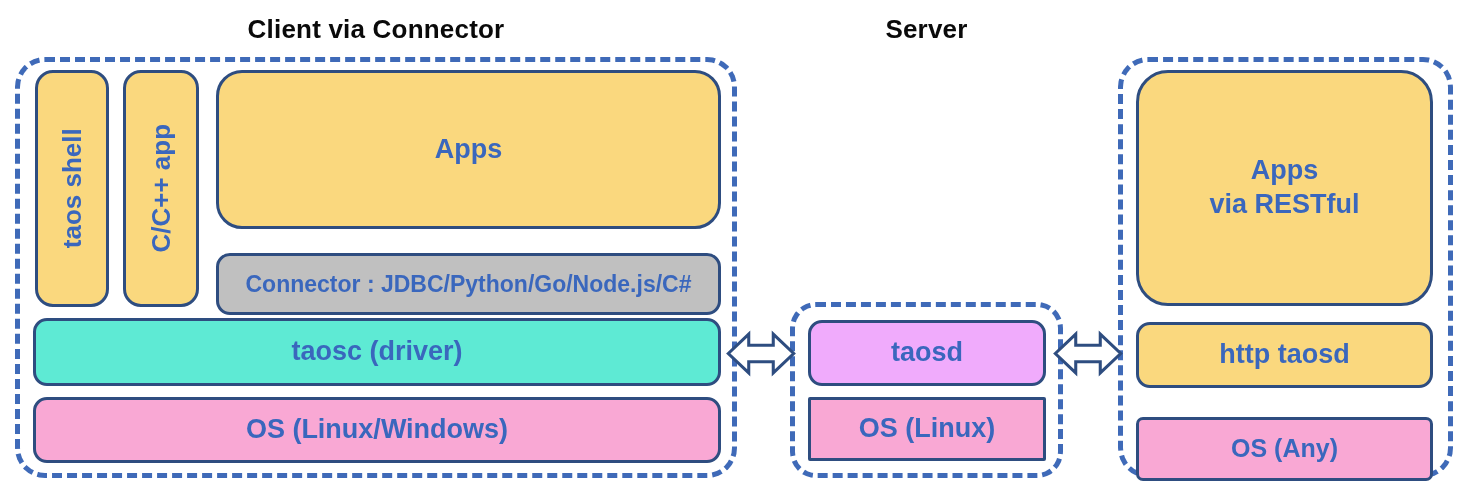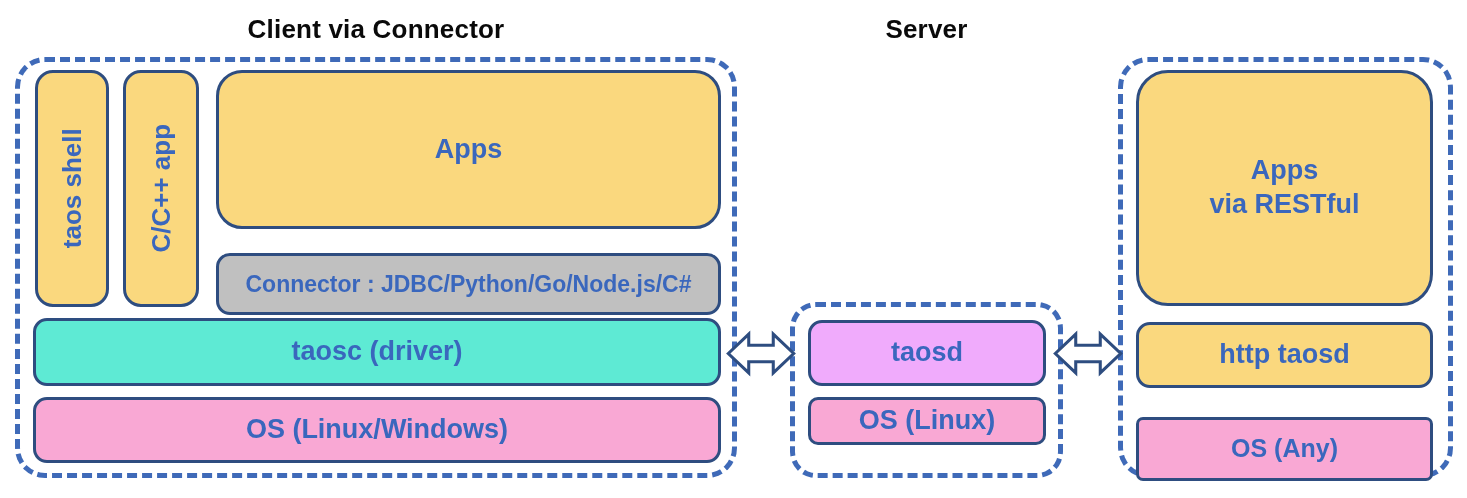--- a/index.html
+++ b/index.html
@@ -43,21 +43,21 @@
   .fill-green  { background: #f0abfc; align-items: center; }
   .fill-blue   { background: #f9a8d4; }
 
   .b-taos-shell   { left: 35px;   top: 70px;  width: 74px;  height: 237px; border-radius: 18px; font-size: 26px; }
   .b-cpp-app      { left: 123px;  top: 70px;  width: 76px;  height: 237px; border-radius: 18px; font-size: 26px; }
   .b-apps         { left: 216px;  top: 70px;  width: 505px; height: 159px; border-radius: 26px; font-size: 27px; }
   .b-connector    { left: 216px;  top: 241px; width: 505px; height: 62px;  border-radius: 14px; font-size: 23px; margin-top: 12px; }
   .b-taosc        { left: 33px;   top: 318px; width: 688px; height: 68px;  border-radius: 14px; font-size: 27px; }
   .b-os-left      { left: 33px;   top: 397px; width: 688px; height: 66px;  border-radius: 14px; font-size: 27px; }
   .b-taosd        { left: 808px;  top: 320px; width: 238px; height: 66px;  border-radius: 14px; font-size: 27px; }
-  .b-os-server    { left: 808px;  top: 397px; width: 238px; height: 48px;  border-radius: 10px; font-size: 27px; justify-content: center; }
+  .b-os-server    { left: 808px;  top: 397px; width: 238px; height: 64px;  border-radius: 2px; font-size: 27px; justify-content: center; }
   .b-apps-restful { left: 1136px; top: 70px;  width: 297px; height: 236px; border-radius: 32px; font-size: 27px; flex-direction: column; }
   .b-http-client  { left: 1136px; top: 322px; width: 297px; height: 66px;  border-radius: 14px; font-size: 27px; }
   .b-os-any       { left: 1136px; top: 417px; width: 297px; height: 64px;  border-radius: 7px; font-size: 25px; }
 
   .vlabel {
     transform: rotate(-90deg);
     white-space: nowrap;
   }
 
   .t-left   { left: 15px;   top: 10px; width: 722px; height: 38px; }

